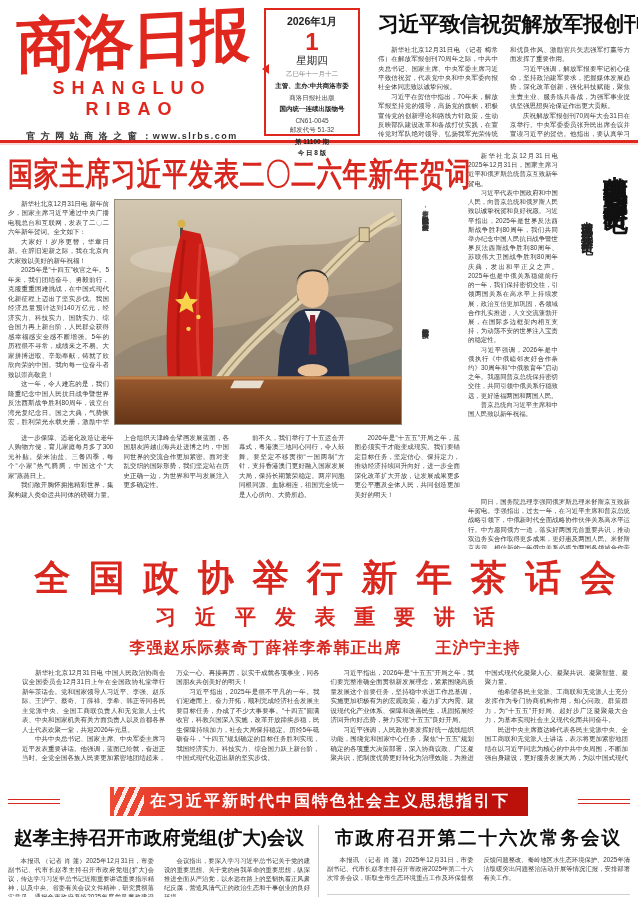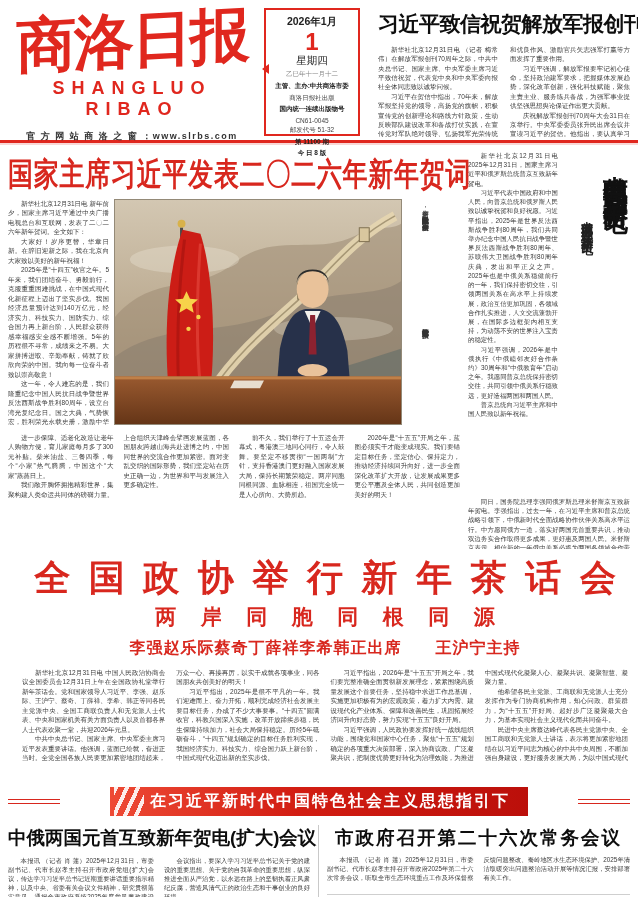--- a/index.html
+++ b/index.html
@@ -190,42 +190,42 @@
         </div>
       </div>
       <div class="ru-bottom">
           <p>同日，国务院总理李强同俄罗斯总理米舒斯京互致新年贺电。李强指出，过去一年，在习近平主席和普京总统战略引领下，中俄新时代全面战略协作伙伴关系高水平运行。中方愿同俄方一道，落实好两国元首重要共识，推动双边务实合作取得更多成果，更好惠及两国人民。米舒斯京表示，相信新的一年俄中关系必将为两国各领域合作带来新的机遇。</p>
         </div>
     </div>
   </div>
 
   <div class="tea-section">
     <div class="tea-h1">全国政协举行新年茶话会</div>
-    <div class="tea-h2">两岸同胞同根同源</div>
+    <div class="tea-h2">习近平发表重要讲话</div>
     <div class="tea-h3">李强赵乐际蔡奇丁薛祥李希韩正出席　　王沪宁主持</div>
     <div class="tea-body">
         <p>新华社北京12月31日电 中国人民政治协商会议全国委员会12月31日上午在全国政协礼堂举行新年茶话会。党和国家领导人习近平、李强、赵乐际、王沪宁、蔡奇、丁薛祥、李希、韩正等同各民主党派中央、全国工商联负责人和无党派人士代表、中央和国家机关有关方面负责人以及首都各界人士代表欢聚一堂，共迎2026年元旦。</p>
         <p>中共中央总书记、国家主席、中央军委主席习近平发表重要讲话。他强调，蓝图已绘就，奋进正当时。全党全国各族人民要更加紧密地团结起来，万众一心、再接再厉，以实干成就各项事业，同各国朋友共创美好的明天！</p>
         <p>习近平指出，2025年是很不平凡的一年。我们迎难而上、奋力开拓，顺利完成经济社会发展主要目标任务，办成了不少大事要事。“十四五”圆满收官，科教兴国深入实施，改革开放蹄疾步稳，民生保障持续加力，社会大局保持稳定。历经5年砥砺奋斗，“十四五”规划确定的目标任务胜利实现，我国经济实力、科技实力、综合国力跃上新台阶，中国式现代化迈出新的坚实步伐。</p>
         <p>习近平指出，2026年是“十五五”开局之年，我们要完整准确全面贯彻新发展理念，紧紧围绕高质量发展这个首要任务，坚持稳中求进工作总基调，实施更加积极有为的宏观政策，着力扩大内需、建设现代化产业体系、保障和改善民生，巩固拓展经济回升向好态势，努力实现“十五五”良好开局。</p>
         <p>习近平强调，人民政协要发挥好统一战线组织功能，围绕党和国家中心任务，聚焦“十五五”规划确定的各项重大决策部署，深入协商议政、广泛凝聚共识，把制度优势更好转化为治理效能，为推进中国式现代化凝聚人心、凝聚共识、凝聚智慧、凝聚力量。</p>
         <p>他希望各民主党派、工商联和无党派人士充分发挥作为专门协商机构作用，知心问政、群策群力，为“十五五”开好局、起好步广泛凝聚最大合力，为基本实现社会主义现代化而共同奋斗。</p>
         <p>民进中央主席蔡达峰代表各民主党派中央、全国工商联和无党派人士讲话，表示将更加紧密地团结在以习近平同志为核心的中共中央周围，不断加强自身建设，更好服务发展大局，为以中国式现代化全面推进强国建设、民族复兴伟业作出新的更大贡献。</p>
       </div>
   </div>
 
   <div class="banner-row">
     <div class="banner-line"></div>
     <div class="banner">在习近平新时代中国特色社会主义思想指引下</div>
     <div class="banner-line"></div>
   </div>
 
   <div class="bottom-section">
     <div class="bl">
-      <h2>中俄两国元首互致新年贺电(扩大)会议</h2>
+      <h2>赵孝主持召开市政府党组(扩大)会议</h2>
       <div class="body">
           <p>本报讯 （记者 肖 莲）2025年12月31日，市委副书记、代市长赵孝主持召开市政府党组(扩大)会议，传达学习习近平总书记近期重要讲话重要指示精神，以及中央、省委有关会议文件精神，研究贯彻落实意见，通报全市政府系统2025年度党风廉政建设和反腐败斗争工作情况，听取市政府党组班子成员履行管党治党政治责任情况汇报，安排部署政府系统党风廉政建设工作。</p>
           <p>会议指出，要深入学习习近平总书记关于党的建设的重要思想、关于党的自我革命的重要思想，纵深推进全面从严治党，以永远在路上的坚韧执着正风肃纪反腐，营造风清气正的政治生态和干事创业的良好环境。</p>
           <p>会议强调，全市政府系统要带头依法行政，严格落实重大行政决策程序规定，科学、民主、依法决策，从严管好权力，公正文明执法，不断把制度优势转化为治理效能。要牢固树立过“紧日子”思想，坚决纠治形式主义、官僚主义，持续整治群众身边不正之风和腐败问题，以优良党风带动政风行风持续好转。市政府党组班子成员要认真践行“一岗双责”，抓实抓细分管领域全面从严治党工作以及监督责任落实，始终做到“两手抓、两手硬”，为奋力实现经济社会发展目标提供坚强保障。</p>
         </div>
     </div>
     <div class="v-div"></div>
     <div class="br">
       <h2>市政府召开第二十六次常务会议</h2>
       <div class="body1">

